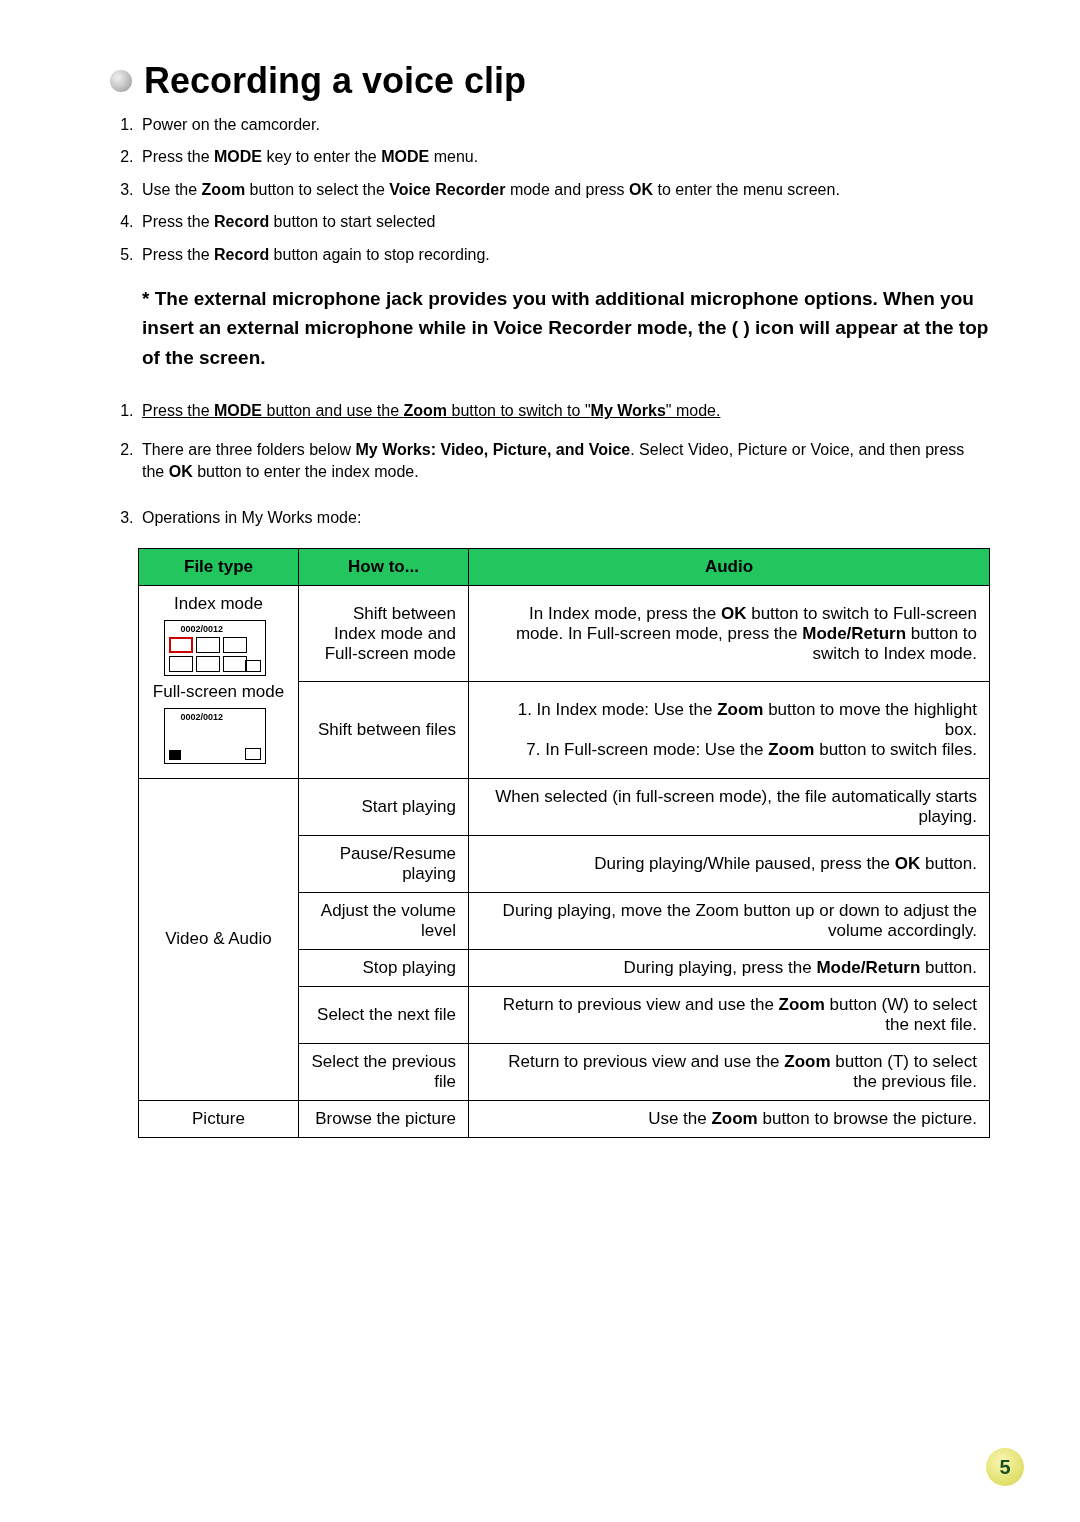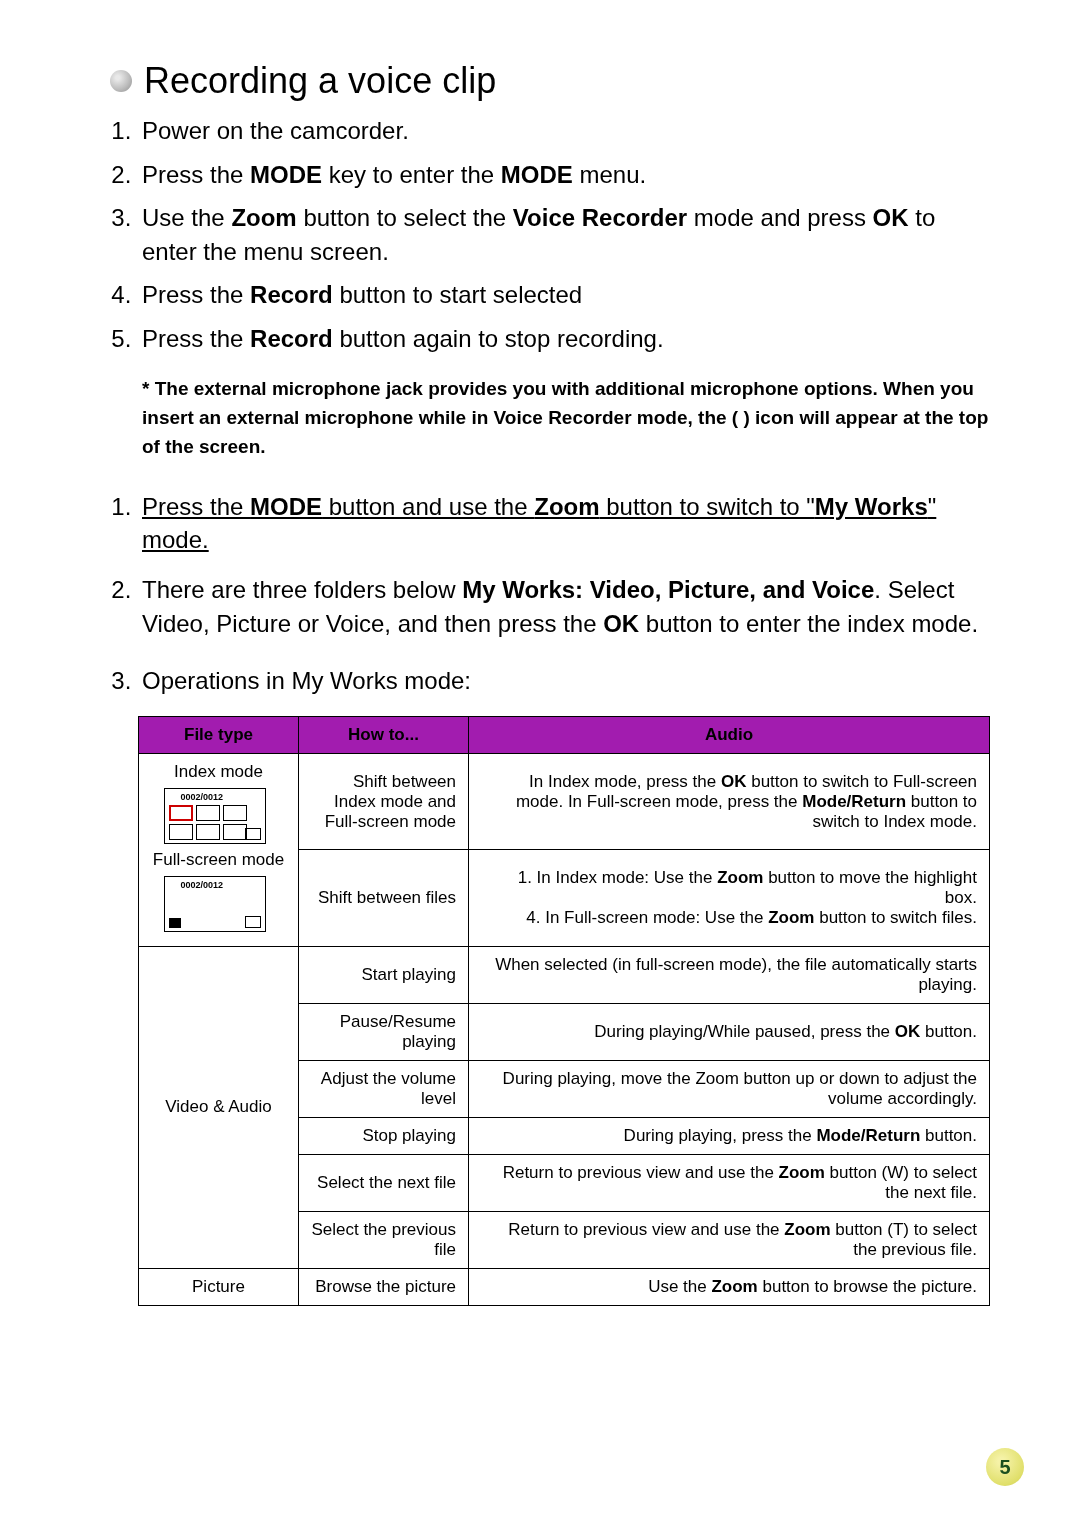--- a/index.html
+++ b/index.html
@@ -11,35 +11,35 @@
   }
   .page {
     width: 1080px;
     min-height: 1522px;
     position: relative;
     box-sizing: border-box;
     padding: 60px 90px 80px 110px;
   }
   h1.section-heading {
     font-size: 36px;
-    font-weight: normal;
+    font-weight: bold;
     margin: 0 0 12px 0;
     display: flex;
     align-items: center;
   }
   .bullet-marker {
     width: 22px;
     height: 22px;
     border-radius: 50%;
     background: radial-gradient(circle at 35% 35%, #e9e9e9 10%, #bfbfbf 55%, #8f8f8f 100%);
     margin-right: 12px;
     flex: 0 0 auto;
   }
   ol.steps {
-    font-size: 24px;
+    font-size: 16px;
     margin: 0 0 18px 0;
     padding-left: 28px;
   }
   ol.steps > li {
     margin-bottom: 10px;
     line-height: 1.4;
     padding-left: 4px;
   }
   .note {
     font-size: 19px;
@@ -55,21 +55,21 @@
     width: calc(100% - 28px);
     font-size: 17px;
   }
   table.ops th, table.ops td {
     border: 1px solid #000;
     padding: 8px 12px;
     vertical-align: middle;
     text-align: right;
   }
   table.ops th {
-    background: #a21caf;
+    background: #22c55e;
     text-align: center;
     font-weight: bold;
   }
   table.ops td.center { text-align: center; }
   
   .thumb-box {
     margin: 6px auto;
     width: 110px;
   }
   .mini-screen {
@@ -208,21 +208,21 @@
       <td>Shift between Index mode and Full-screen mode</td>
       <td>
         <span>In Index mode, press the </span><span class="bold">OK</span><span> button to switch to Full-screen mode. In Full-screen mode, press the </span><span class="bold">Mode/Return</span><span> button to switch to Index mode.</span>
       </td>
     </tr>
 
     <tr>
       <td>Shift between files</td>
       <td>
         <span>1. In Index mode: Use the </span><span class="bold">Zoom</span><span> button to move the highlight box.</span><br>
-        <span>4. In Full-screen mode: Use the </span><span class="bold">Zoom</span><span> button to switch files.</span>
+        <span>7. In Full-screen mode: Use the </span><span class="bold">Zoom</span><span> button to switch files.</span>
       </td>
     </tr>
 
     <tr>
       <td rowspan="6" class="center">Video &amp; Audio</td>
       <td>Start playing</td>
       <td>When selected (in full-screen mode), the file automatically starts playing.</td>
     </tr>
     <tr>
       <td>Pause/Resume playing</td>

